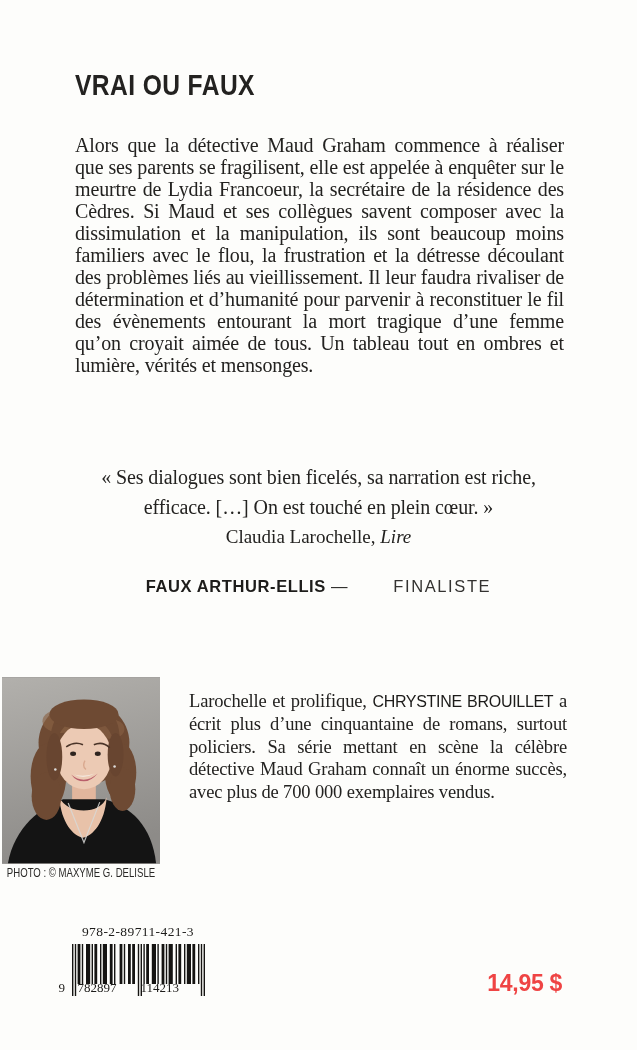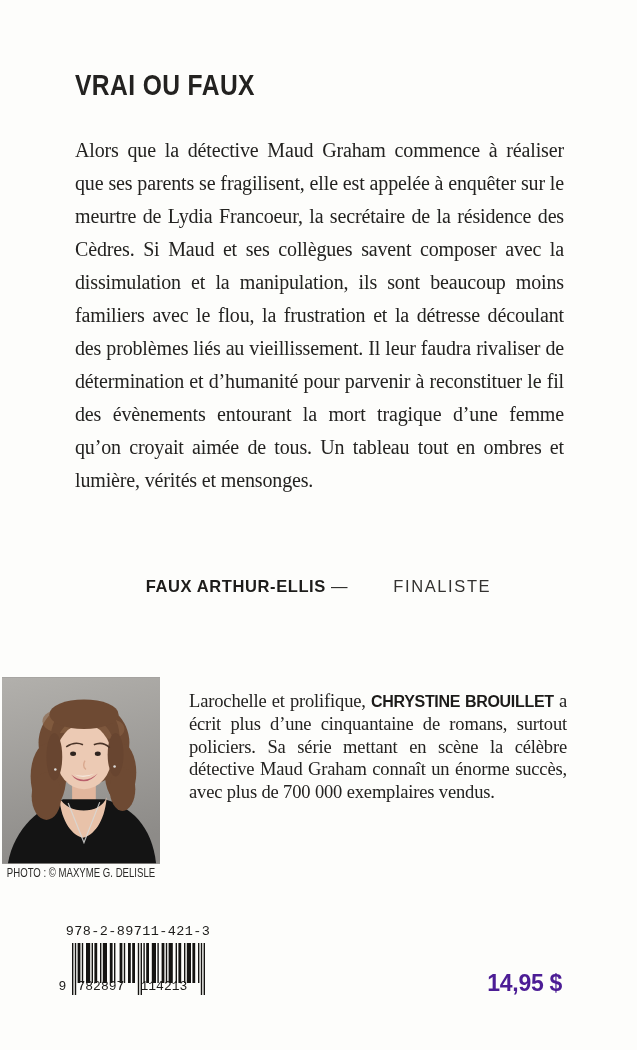--- a/index.html
+++ b/index.html
@@ -19,21 +19,21 @@
     position:absolute;left:75px;top:68px;
     font-family:"Liberation Sans", sans-serif;
     font-weight:bold;font-size:30px;letter-spacing:.5px;
     transform:scaleX(.82);transform-origin:left top;
     color:#232220;white-space:nowrap;
   }
 
   
   .synopsis{
     position:absolute;left:75px;top:114px;width:489px;
-    font-size:20px;line-height:33px;
+    font-size:20px;line-height:22px;
     text-align:justify;
     hyphens:auto;-webkit-hyphens:auto;
     letter-spacing:-0.15px;
     color:#232220;
   }
 
   
   .review{
     position:absolute;left:70px;top:462px;width:497px;
     text-align:center;
@@ -72,61 +72,67 @@
   }
   .bio{
     position:absolute;left:189px;top:671px;width:378px;
     font-size:18.5px;line-height:22.6px;
     text-align:justify;letter-spacing:-0.15px;
     hyphens:auto;-webkit-hyphens:auto;
     color:#232220;
   }
   .bio .author-name{
     font-family:"Liberation Sans", sans-serif;
-    font-weight:bold;font-size:16px;letter-spacing:-0.3px;
+    font-weight:normal;font-size:16px;letter-spacing:-0.3px;
     color:#1c1b19;white-space:nowrap;
   }
 
   
   .barcode-block{
     position:absolute;left:38px;top:924px;width:200px;
     text-align:center;
-    font-family:Liberation Mono, monospace;
+    font-family:Liberation Serif, serif;
     color:#1d1c1a;
   }
   .isbn-text{font-size:13.5px;letter-spacing:.4px;}
   .barcode{
     position:relative;width:133px;height:52px;margin:4px auto 0;
   }
   .barcode svg{position:absolute;inset:0;}
   .bc-digit{
     position:absolute;top:37px;font-size:13px;line-height:14px;
     background:transparent;
   }
   .bc-d1{left:-13px;}
   .bc-d2{left:6px;width:58px;text-align:left;}
   .bc-d3{left:69px;width:58px;text-align:left;}
 
   
   .price{
     position:absolute;right:75px;top:970px;
     font-family:"Liberation Sans", sans-serif;
     font-weight:bold;font-size:23px;letter-spacing:-0.3px;
-    color:#4c1d95;
+    color:#ef4444;
   }
 </style>
 </head>
 <body>
 
 <div class="cover">
 
   <div class="back-title">VRAI OU FAUX</div>
 
   <p class="synopsis">Alors que la détective Maud Graham commence à réaliser que ses parents se fragilisent, elle est appelée à enquêter sur le meurtre de Lydia Francoeur, la secrétaire de la résidence des Cèdres. Si Maud et ses collègues savent composer avec la dissimulation et la manipulation, ils sont beaucoup moins familiers avec le flou, la frustration et la détresse découlant des problèmes liés au vieillissement. Il leur faudra rivaliser de détermination et d’humanité pour parvenir à reconstituer le fil des évènements entourant la mort tragique d’une femme qu’on croyait aimée de tous. Un tableau tout en ombres et lumière, vérités et mensonges.</p>
 
+  <div class="review">
+    <div class="review-quote">«&nbsp;Ses dialogues sont bien ficelés, sa narration est riche, efficace. […] On est touché en plein cœur.&nbsp;»</div>
+    <div class="review-attrib">
+      <span>Claudia Larochelle, </span><span class="src">Lire</span>
+    </div>
+  </div>
 
   <div class="award">
     <span class="prize">FAUX ARTHUR-ELLIS</span><span class="sep"> — </span><span class="status">FINALISTE</span>
   </div>
 
   <div class="photo-wrap">
     <svg viewBox="0 0 160 188" xmlns="http://www.w3.org/2000/svg" aria-hidden="true">
       <defs>
         <linearGradient id="bgGrad" x1="0" y1="0" x2="0.2" y2="1">
           <stop offset="0" stop-color="#b2b0ac"></stop>

